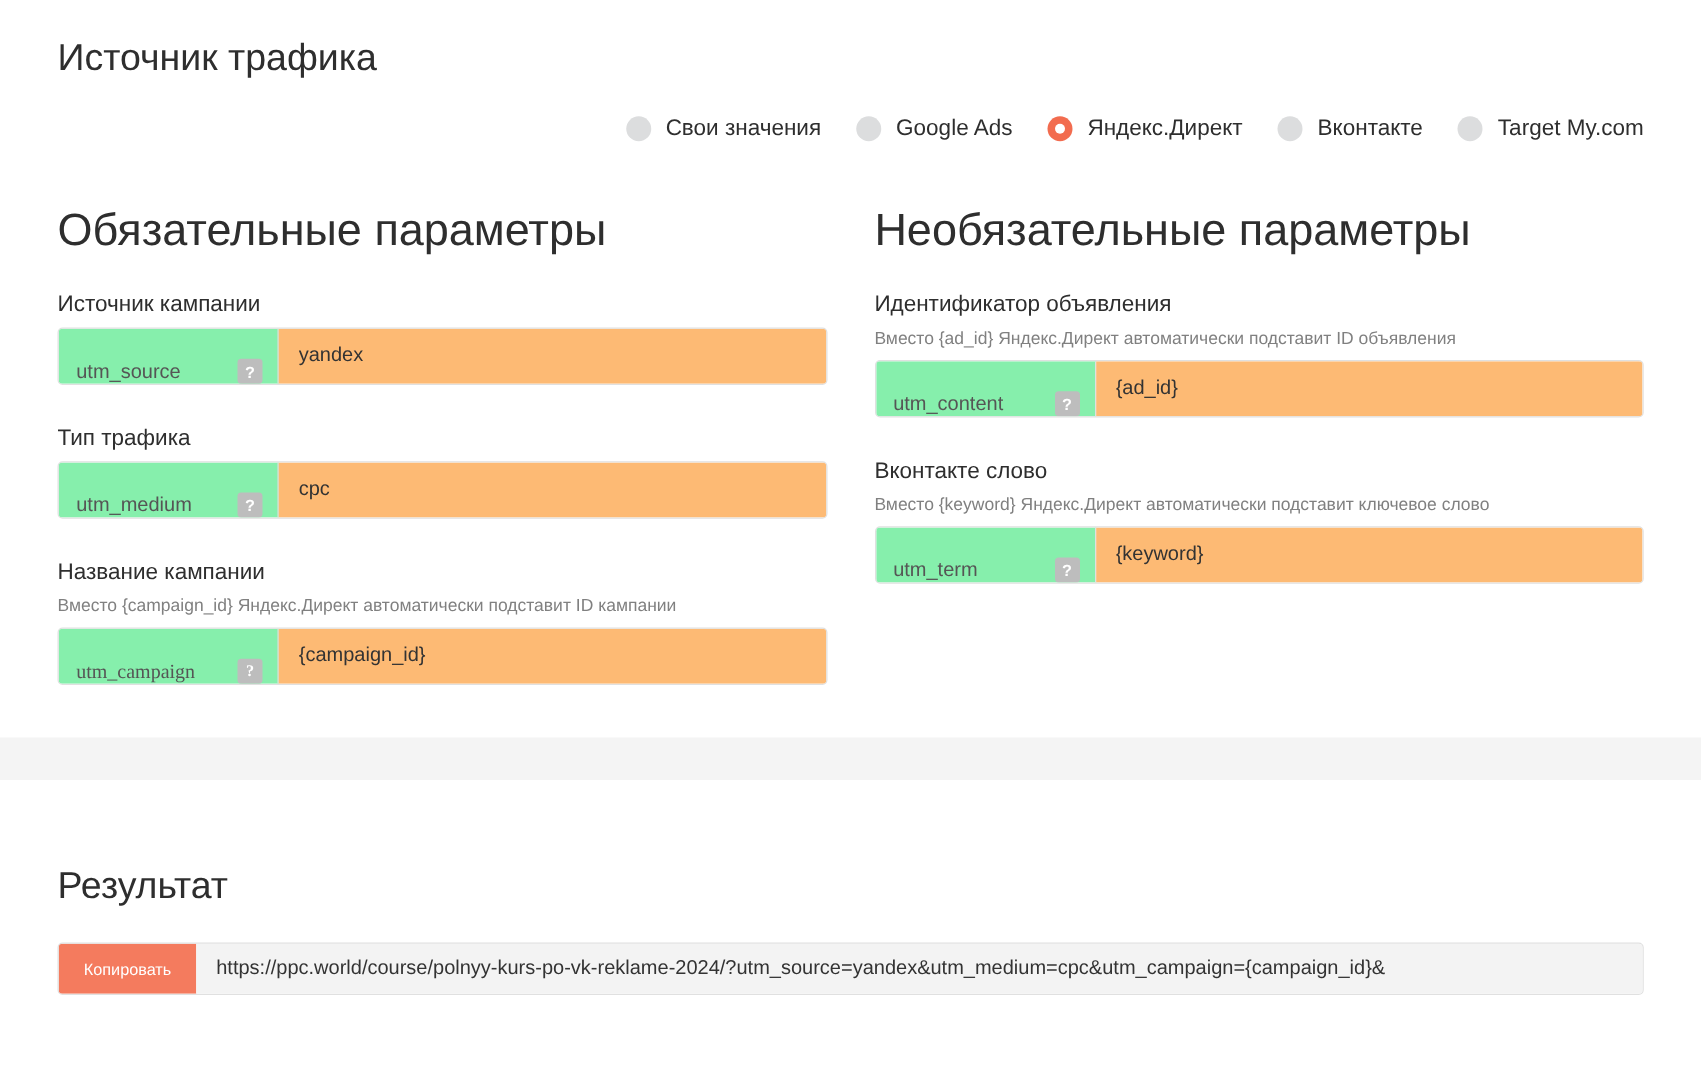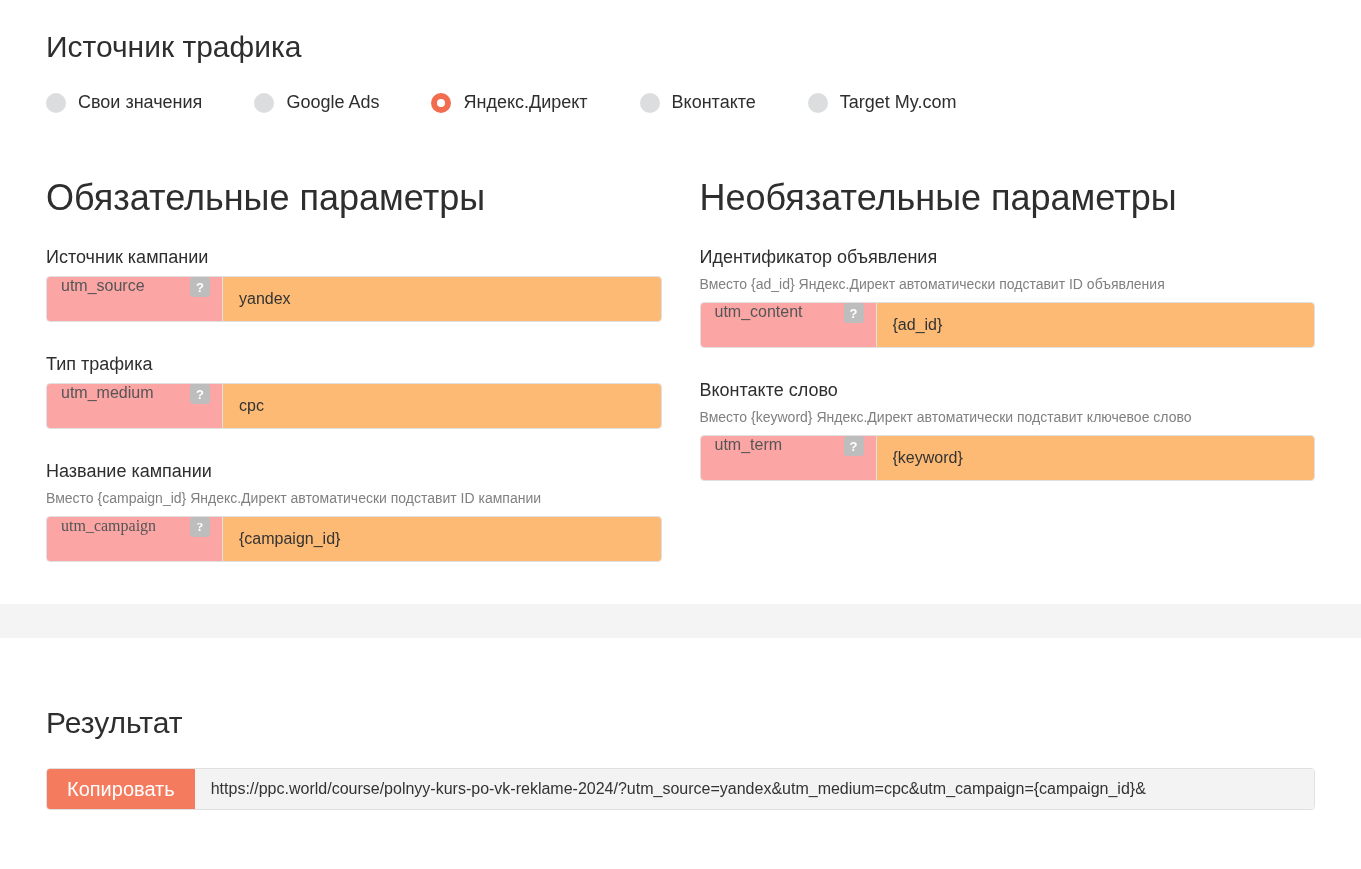--- a/index.html
+++ b/index.html
@@ -11,22 +11,23 @@
   }
   .section { padding: 30px 46px 10px 46px; }
   h2 {
     font-size: 30px;
     font-weight: 300;
     color: #2e2e2e;
     margin-bottom: 28px;
   }
   .radio-row {
     display: flex;
-    gap: 52px;
-    margin-bottom: 64px;
+    gap: 28px;
+    margin-bottom: 50px;
+    justify-content: flex-end;
   }
   .radio-item {
     display: flex;
     align-items: center;
     gap: 12px;
     cursor: pointer;
   }
   .radio-dot {
     width: 20px;
     height: 20px;
@@ -76,23 +77,23 @@
   }
   .field-row {
     display: flex;
     border: 1px solid #e0e0e0;
     border-radius: 4px;
     overflow: hidden;
     height: 46px;
   }
   .field-prefix {
     display: flex;
-    align-items: flex-start;
+    align-items: flex-end;
     padding: 0 12px 0 14px;
-    background: #fca5a5;
+    background: #86efac;
     color: #555;
     font-size: 16px;
     gap: 10px;
     border-right: 1px solid #e0e0e0;
     min-width: 176px;
   }
   .field-prefix.narrow { min-width: 176px; font-family: Liberation Serif, serif; }
   .help-badge {
     width: 20px;
     height: 20px;
@@ -126,21 +127,21 @@
     border: 1px solid #e0e0e0;
     border-radius: 4px;
     overflow: hidden;
     height: 42px;
   }
   .copy-btn {
     background: #f47b5e;
     color: #fff;
     border: none;
     padding: 0 20px;
-    font-size: 20px;
+    font-size: 13px;
     cursor: pointer;
   }
   .result-input {
     flex: 1;
     border: none;
     padding: 0 16px;
     font-size: 16px;
     color: #333;
     background: #f3f3f3;
     outline: none;

